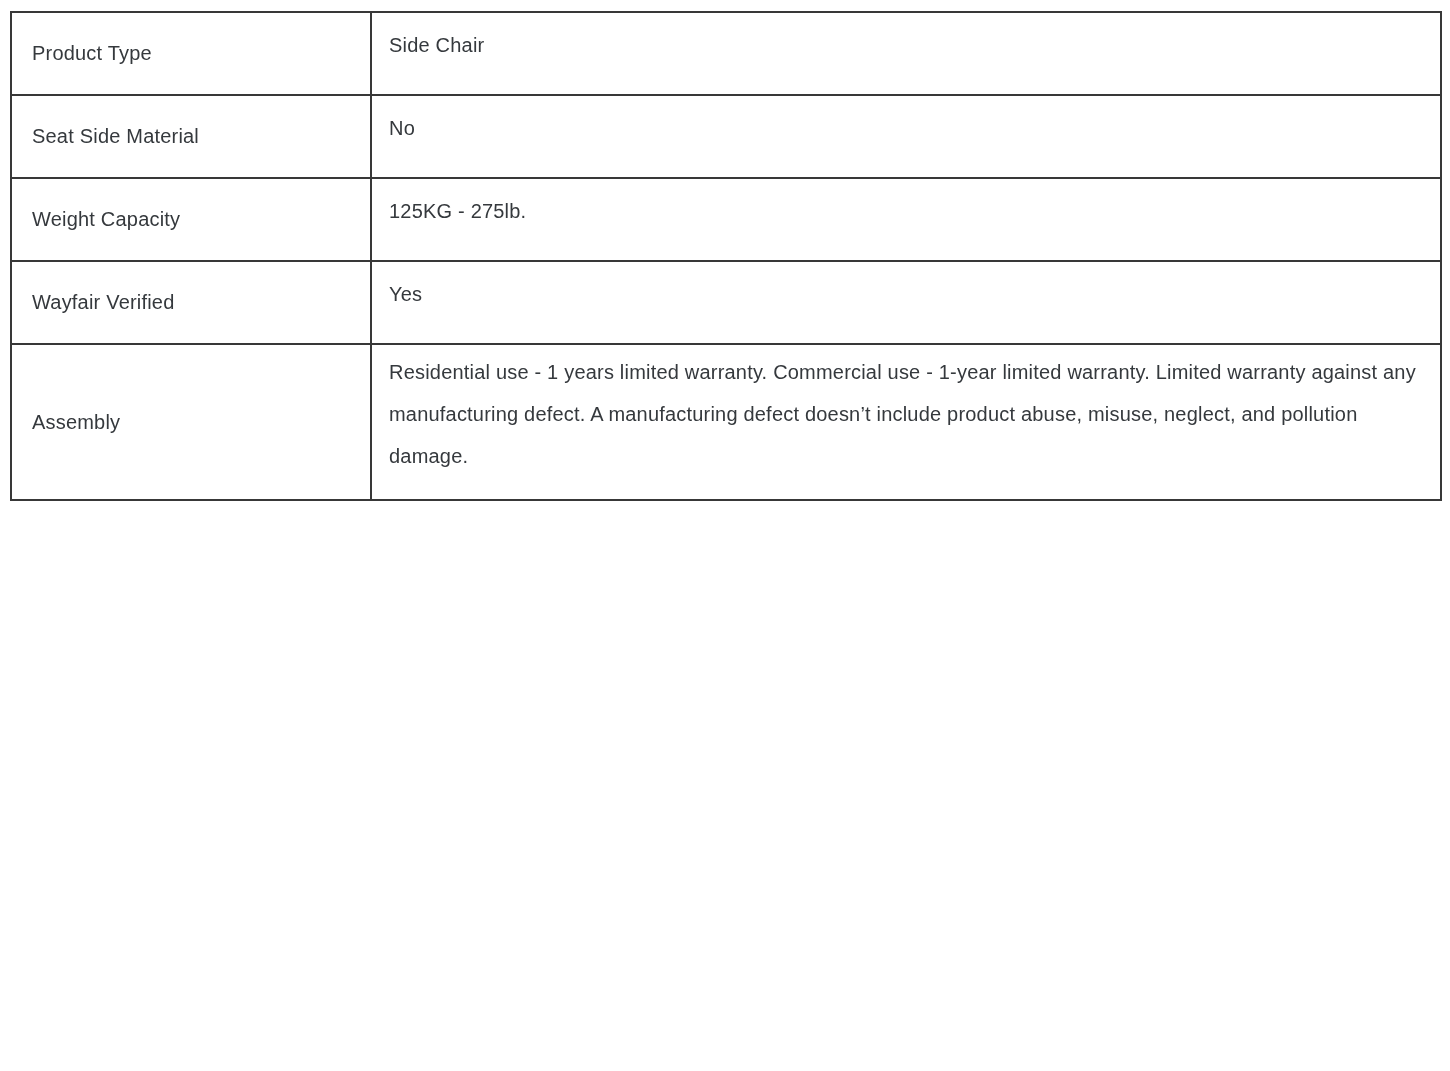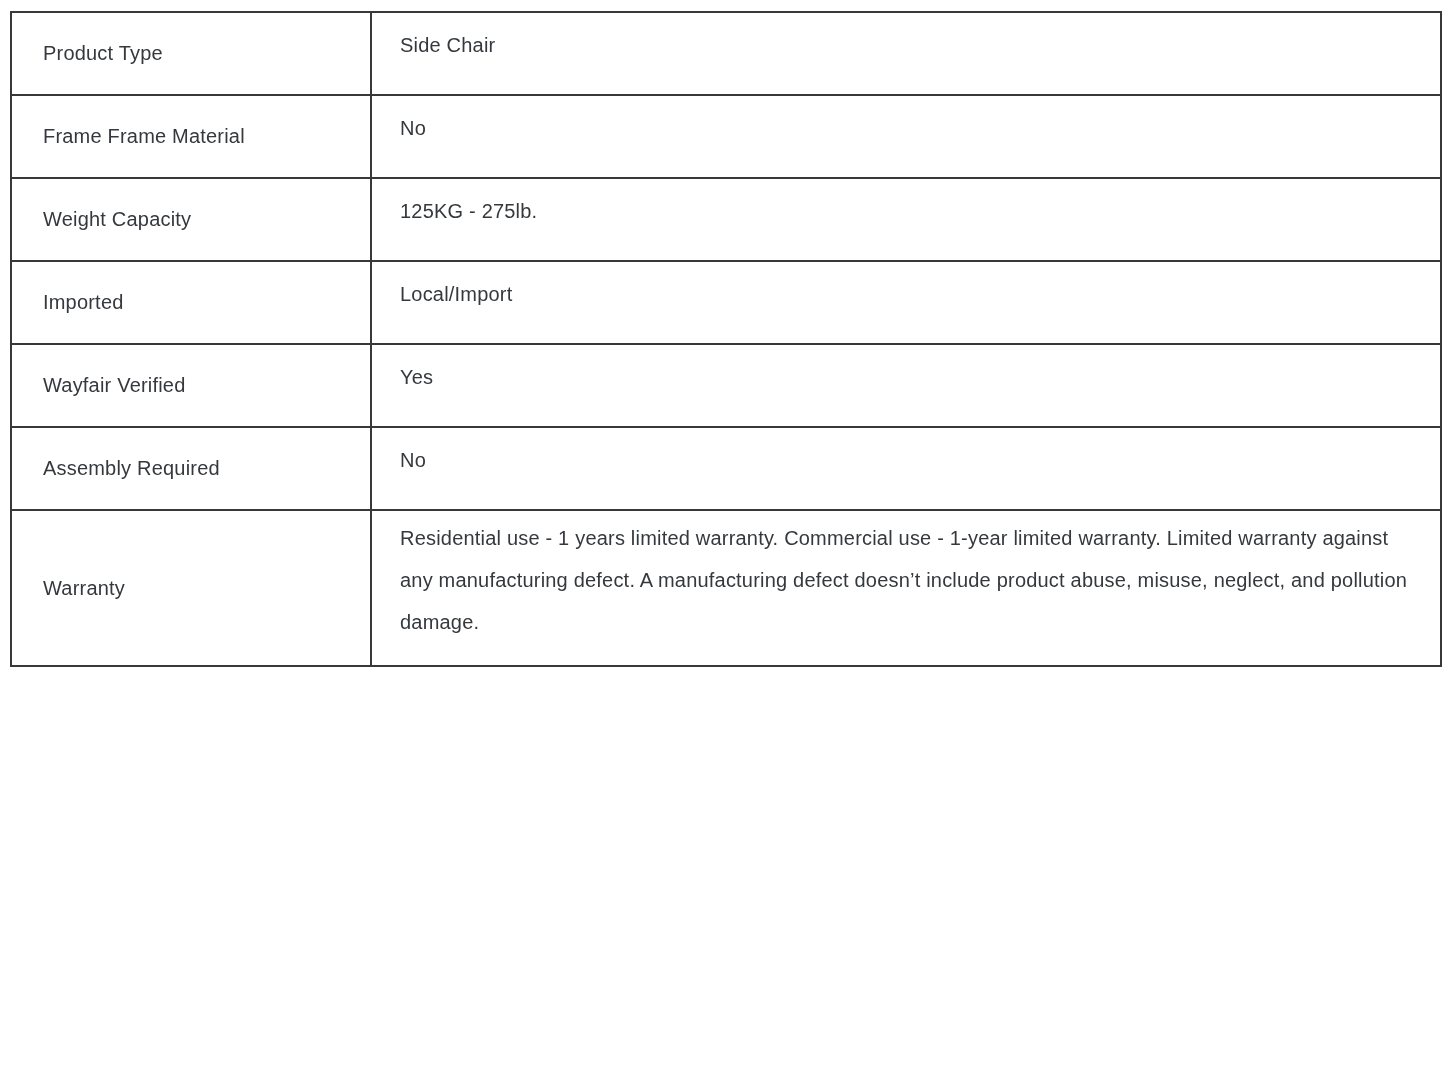--- a/index.html
+++ b/index.html
@@ -40,21 +40,21 @@
   }
   .specs-table th { padding: 0 10px 0 20px; }
   .specs-table td { padding: 0 14px 16px 17px; }
   tr.spec-row { height: 83px; }
   tr.spec-row-tall { height: 129px; }
   tr.spec-row-tall td .cell-text {
     display: block;
     line-height: 42px;
     padding: 6px 0;
   }
-  .cell-text { display: inline-block; margin-left: 11px; }
+  .cell-text { display: inline-block; }
 </style>
 </head>
 <body>
 
 <div class="specs-wrap">
   <table class="specs-table">
     <colgroup>
       <col class="label-col">
       <col class="value-col">
     </colgroup>
@@ -64,70 +64,54 @@
       <span class="cell-text">Product Type</span>
     </th>
     <td>
       <span class="cell-text">Side Chair</span>
     </td>
   </tr>
 
 
   <tr class="spec-row">
     <th scope="row">
-      <span class="cell-text">Frame Frame Material</span>
+      <span class="cell-text">Seat Side Material</span>
     </th>
     <td>
       <span class="cell-text">No</span>
     </td>
   </tr>
 
 
   <tr class="spec-row">
     <th scope="row">
       <span class="cell-text">Weight Capacity</span>
     </th>
     <td>
       <span class="cell-text">125KG - 275lb.</span>
     </td>
   </tr>
 
 
-  <tr class="spec-row">
-    <th scope="row">
-      <span class="cell-text">Imported</span>
-    </th>
-    <td>
-      <span class="cell-text">Local/Import</span>
-    </td>
-  </tr>
 
 
 
   <tr class="spec-row">
     <th scope="row">
       <span class="cell-text">Wayfair Verified</span>
     </th>
     <td>
       <span class="cell-text">Yes</span>
     </td>
   </tr>
 
-  <tr class="spec-row">
-    <th scope="row">
-      <span class="cell-text">Assembly Required</span>
-    </th>
-    <td>
-      <span class="cell-text">No</span>
-    </td>
-  </tr>
 
   <tr class="spec-row-tall">
     <th scope="row">
-      <span class="cell-text">Warranty</span>
+      <span class="cell-text">Assembly</span>
     </th>
     <td>
       <span class="cell-text">Residential use - 1 years limited warranty. Commercial use - 1-year limited warranty. Limited warranty against any manufacturing defect. A manufacturing defect doesn’t include product abuse, misuse, neglect, and pollution damage.</span>
     </td>
   </tr>
 </tbody>
   </table>
 </div>
 
 </body></html>

